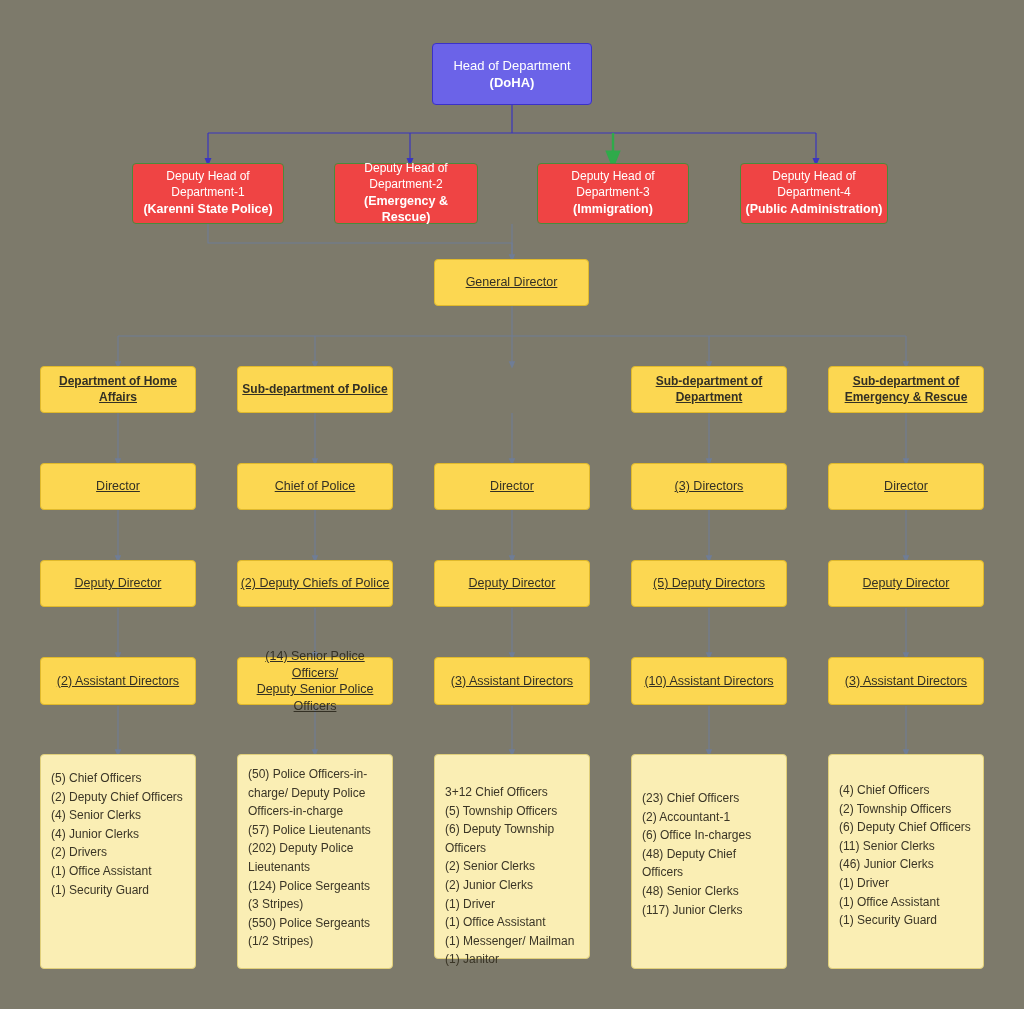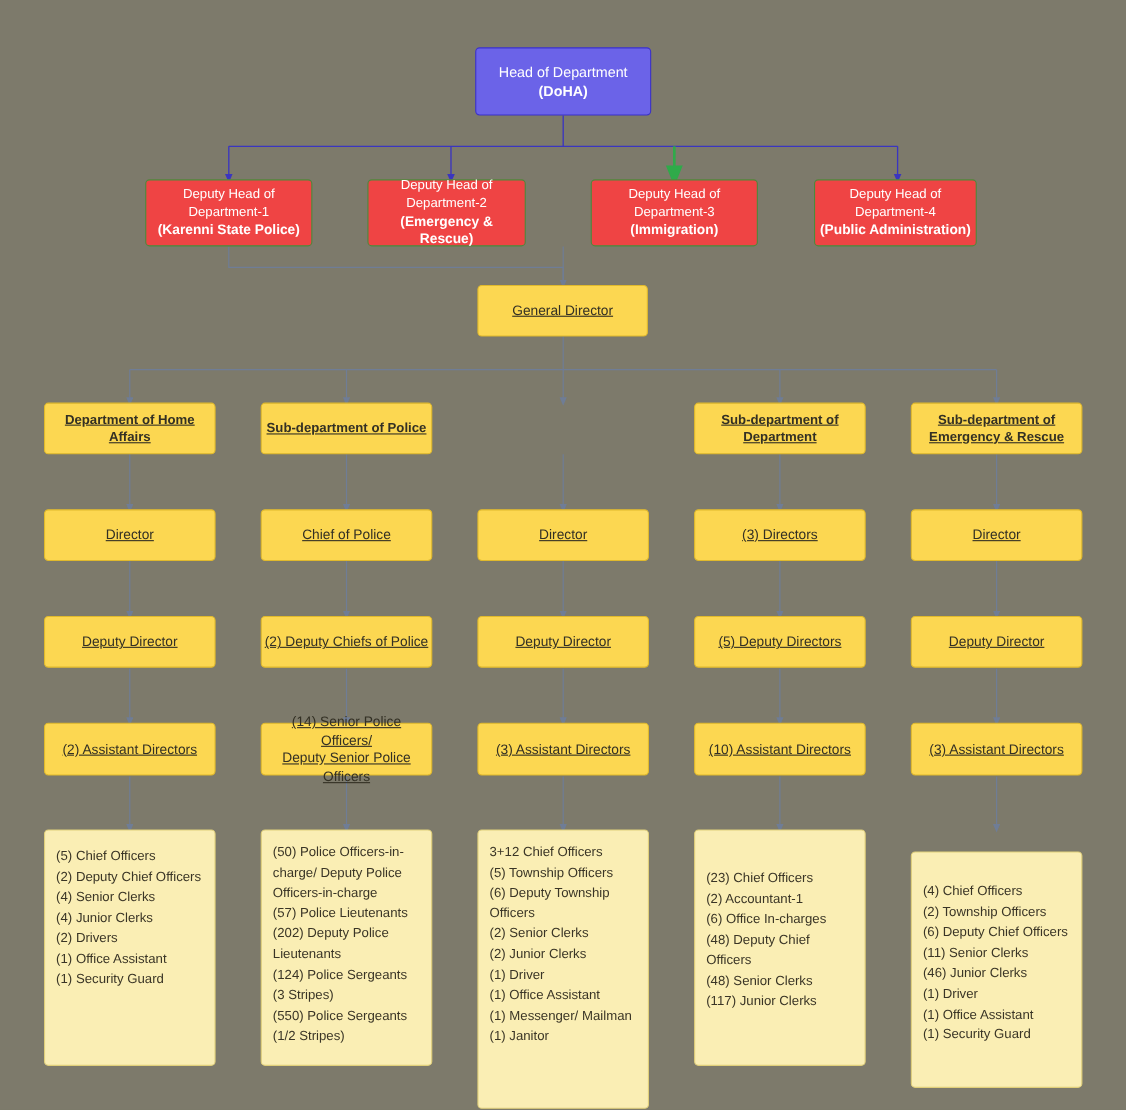--- a/index.html
+++ b/index.html
@@ -240,42 +240,42 @@
   </div>
 
   <div class="node list" style="left:237px; top:754px; width:156px; height:215px; padding-top:10px;">
     <span class="li">(50) Police Officers-in-charge/ Deputy Police Officers-in-charge</span>
     <span class="li">(57) Police Lieutenants</span>
     <span class="li">(202) Deputy Police Lieutenants</span>
     <span class="li">(124) Police Sergeants (3 Stripes)</span>
     <span class="li">(550) Police Sergeants (1/2 Stripes)</span>
   </div>
 
-  <div class="node list" style="left:434px; top:754px; width:156px; height:254px; padding-top:10px;">
+  <div class="node list" style="left:434px; top:754px; width:156px; height:205px; padding-top:28px;">
     <span class="li">3+12 Chief Officers</span>
     <span class="li">(5) Township Officers</span>
     <span class="li">(6) Deputy Township Officers</span>
     <span class="li">(2) Senior Clerks</span>
     <span class="li">(2) Junior Clerks</span>
     <span class="li">(1) Driver</span>
     <span class="li">(1) Office Assistant</span>
     <span class="li">(1) Messenger/ Mailman</span>
     <span class="li">(1) Janitor</span>
   </div>
 
   <div class="node list" style="left:631px; top:754px; width:156px; height:215px; padding-top:34px;">
     <span class="li">(23) Chief Officers</span>
     <span class="li">(2) Accountant-1</span>
     <span class="li">(6) Office In-charges</span>
     <span class="li">(48) Deputy Chief Officers</span>
     <span class="li">(48) Senior Clerks</span>
     <span class="li">(117) Junior Clerks</span>
   </div>
 
-  <div class="node list" style="left:828px; top:754px; width:156px; height:215px; padding-top:26px;margin-top:20px;">
+  <div class="node list" style="left:828px; top:754px; width:156px; height:215px; padding-top:26px;">
     <span class="li">(4) Chief Officers</span>
     <span class="li">(2) Township Officers</span>
     <span class="li">(6) Deputy Chief Officers</span>
     <span class="li">(11) Senior Clerks</span>
     <span class="li">(46) Junior Clerks</span>
     <span class="li">(1) Driver</span>
     <span class="li">(1) Office Assistant</span>
     <span class="li">(1) Security Guard</span>
   </div>
 

